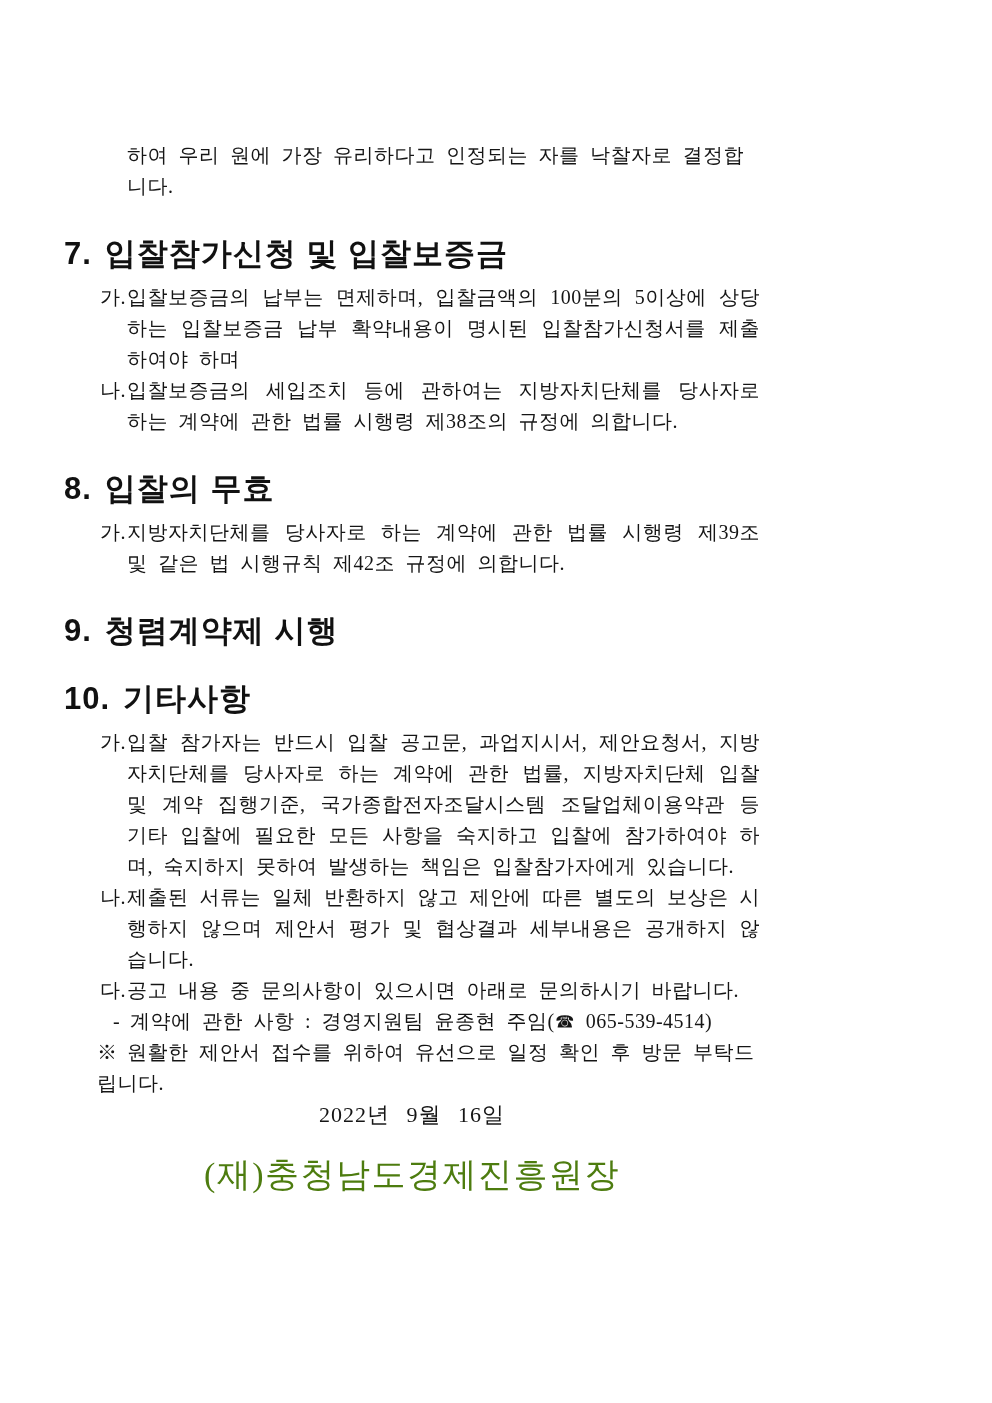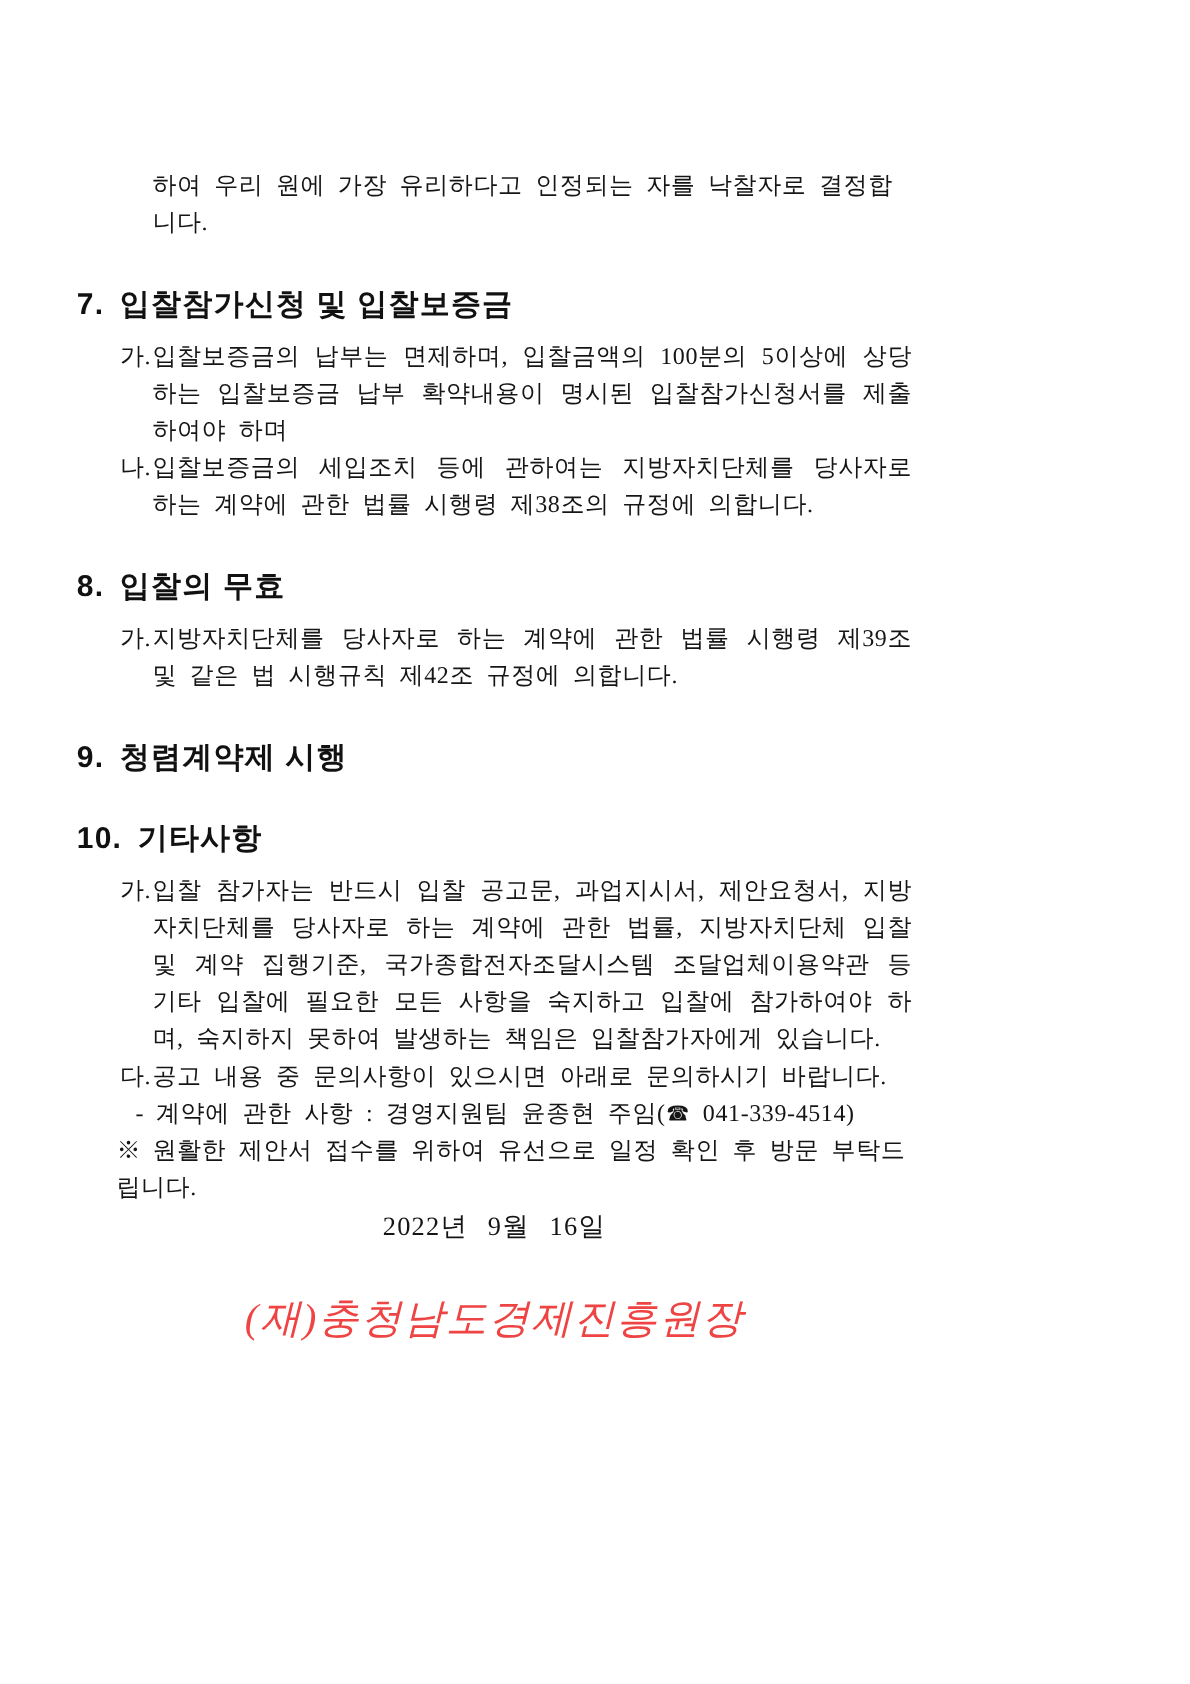--- a/index.html
+++ b/index.html
@@ -22,21 +22,21 @@
 
   .continuation {
     margin-left: 63px;
     line-height: 31px;
     word-spacing: 5px;
     letter-spacing: 0.5px;
   }
 
   .section-heading {
     font-family: "Liberation Sans", "DejaVu Sans", sans-serif;
-    font-size: 25px;
+    font-size: 31px;
     font-weight: 700;
     line-height: 32px;
     margin: 36px 0 12px 0;
     letter-spacing: 1px;
     color: #111111;
   }
   .sec-num { margin-right: 13px; }
 
   .item {
     margin-left: 63px;
@@ -77,26 +77,25 @@
   .doc-date {
     text-align: center;
     font-size: 22px;
     line-height: 32px;
     word-spacing: 10px;
     letter-spacing: 1px;
   }
 
   .issuer {
     text-align: center;
-    margin-top: 40px;
+    margin-top: 22px;
     font-size: 34px;
     line-height: 44px;
     letter-spacing: 1.5px;
-    color: #ef4444;
-    font-style: italic;
+    color: #4d7c0f;
   }
 </style>
 </head>
 <body>
 
 <div class="page">
 
   <p class="continuation">하여 우리 원에 가장 유리하다고 인정되는 자를 낙찰자로 결정합니다.</p>
 
   <section>
@@ -127,24 +126,27 @@
   </section>
 
   <section>
     <h2 class="section-heading">
       <span class="sec-num">10.</span><span class="sec-title">기타사항</span>
     </h2>
     <p class="item">
       <span class="item-label">가.</span><span>입찰 참가자는 반드시 입찰 공고문, 과업지시서, 제안요청서, 지방자치단체를 당사자로 하는 계약에 관한 법률, 지방자치단체 입찰 및 계약 집행기준, 국가종합전자조달시스템 조달업체이용약관 등 기타 입찰에 필요한 모든 사항을 숙지하고 입찰에 참가하여야 하며, 숙지하지 못하여 발생하는 책임은 입찰참가자에게 있습니다.</span>
     </p>
     <p class="item">
+      <span class="item-label">나.</span><span>제출된 서류는 일체 반환하지 않고 제안에 따른 별도의 보상은 시행하지 않으며 제안서 평가 및 협상결과 세부내용은 공개하지 않습니다.</span>
+    </p>
+    <p class="item">
       <span class="item-label">다.</span><span>공고 내용 중 문의사항이 있으시면 아래로 문의하시기 바랍니다.</span>
     </p>
     <p class="contact">
-      <span class="contact-dash">-</span><span>계약에 관한 사항 : 경영지원팀 윤종현 주임(☎ 041-339-4514)</span>
+      <span class="contact-dash">-</span><span>계약에 관한 사항 : 경영지원팀 윤종현 주임(☎ 065-539-4514)</span>
     </p>
     <p class="note">
       <span class="note-marker">※</span><span>원활한 제안서 접수를 위하여 유선으로 일정 확인 후 방문 부탁드립니다.</span>
     </p>
   </section>
 
   <p class="doc-date">2022년 9월 16일</p>
 
   <p class="issuer">(재)충청남도경제진흥원장</p>
 

